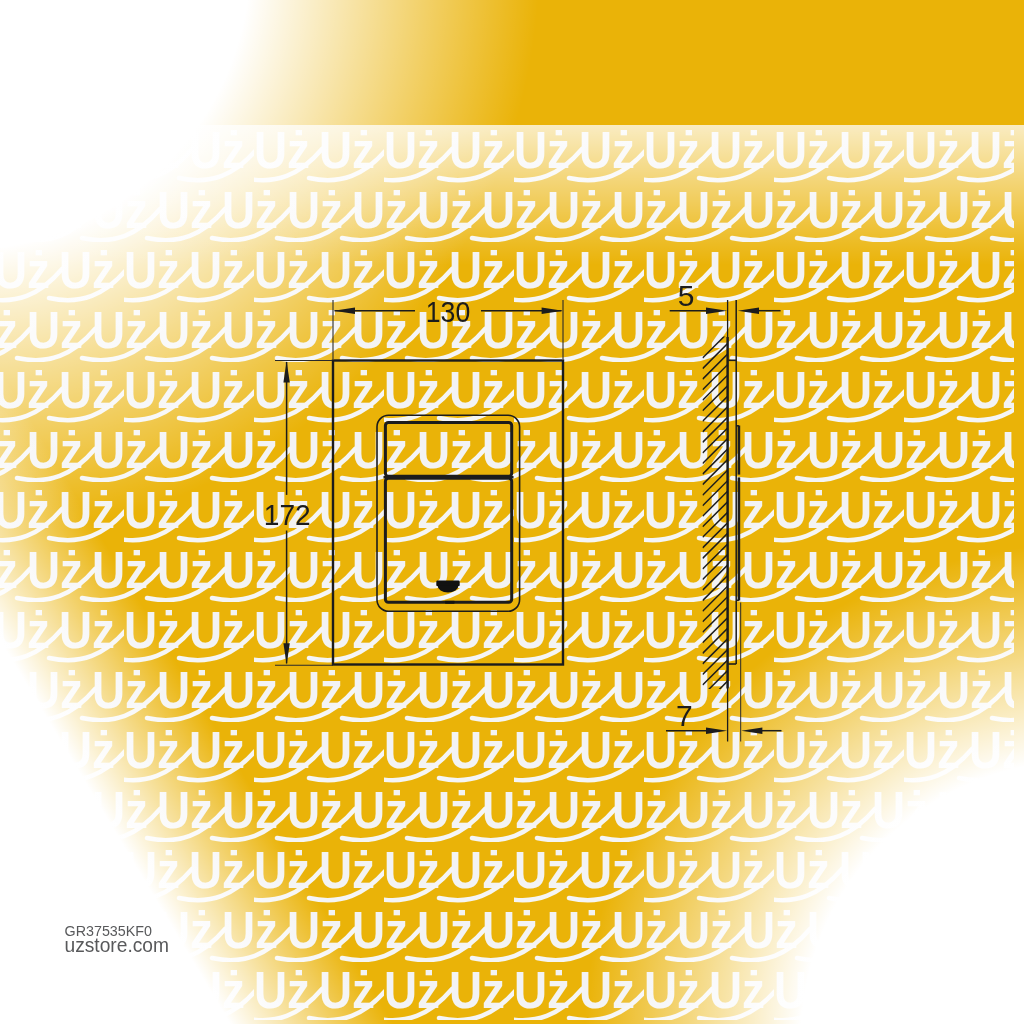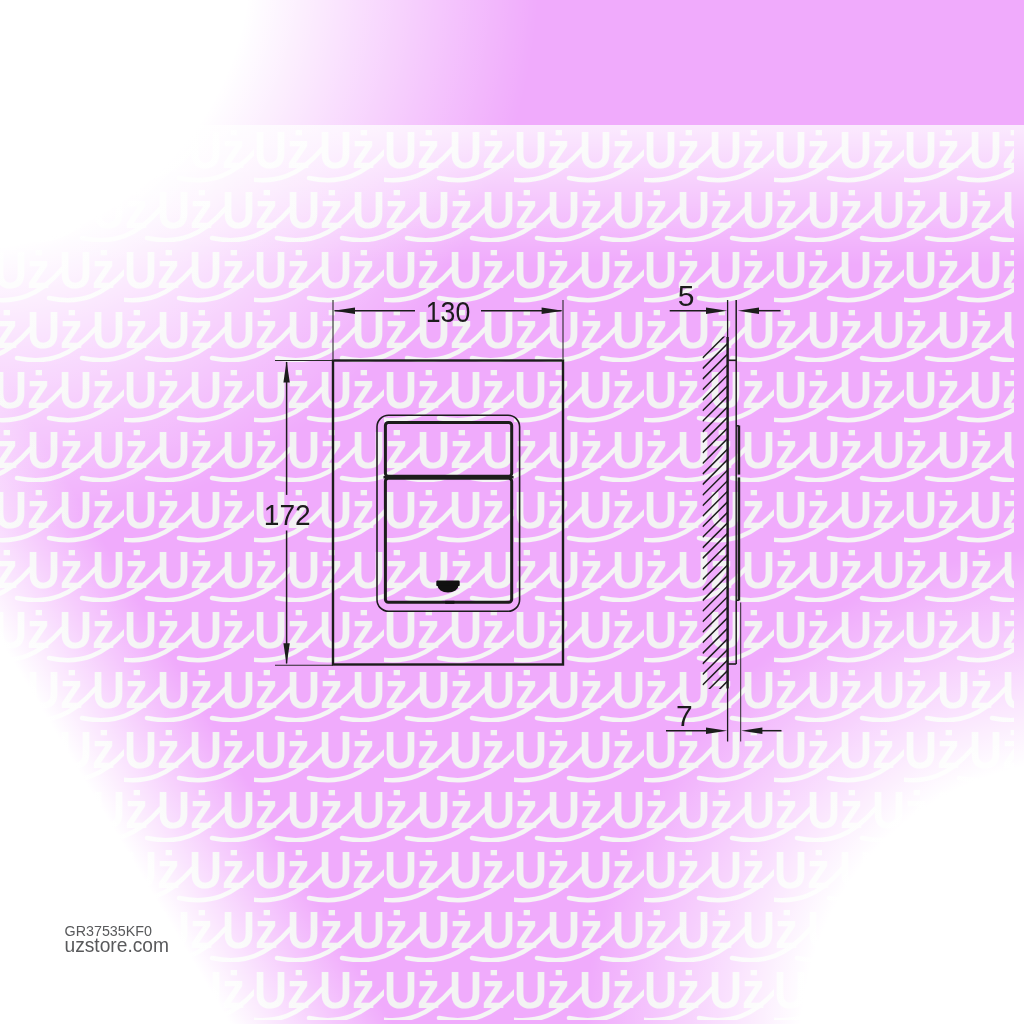--- a/index.html
+++ b/index.html
@@ -1,16 +1,16 @@
 <!DOCTYPE html>
 <html><head>
 <meta charset="utf-8">
 <style>
 html,body{margin:0;padding:0;background:#ffffff;}
-#stage{position:relative;width:1024px;height:1024px;background:#f0abfc;overflow:hidden;
+#stage{position:relative;width:1024px;height:1024px;background:#eab308;overflow:hidden;
   font-family:"Liberation Sans", sans-serif;text-decoration:underline;}
 svg text{font-family:"Liberation Sans", sans-serif;}
 </style>
 </head>
 <body>
 <div id="stage">
 <svg width="1024" height="1024" viewBox="0 0 1024 1024" xmlns="http://www.w3.org/2000/svg">
 <defs>
   <pattern id="wm" width="130" height="120" patternUnits="userSpaceOnUse" x="-6" y="122">
     <g fill="#f3f3f3">

